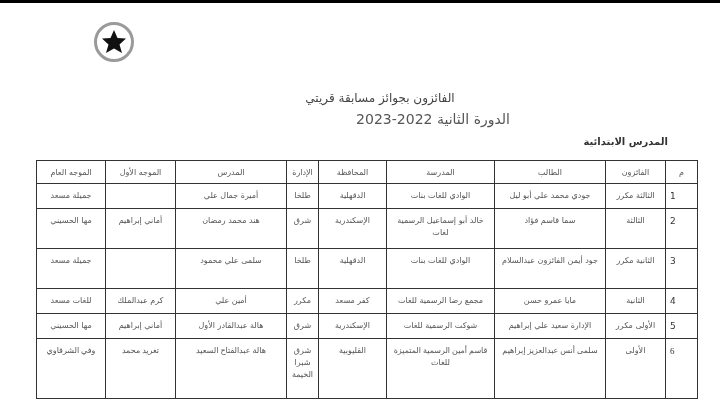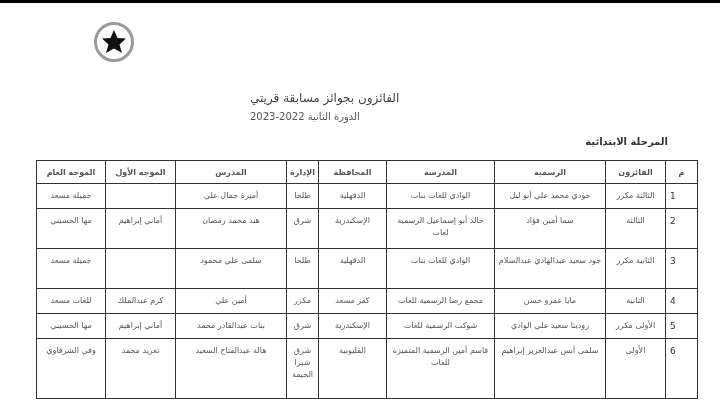--- a/index.html
+++ b/index.html
@@ -9,78 +9,78 @@
       font-family: "DejaVu Sans", sans-serif; color: #333;
     }
     .topbar { position: absolute; left: 0; top: 0; width: 720px; height: 3px; background: #000; }
     .logo {
       position: absolute; left: 94px; top: 22px; width: 40px; height: 40px;
       border-radius: 50%; border: 3px solid #9a9a9a; box-sizing: border-box;
       display: flex; align-items: center; justify-content: center; background: #fff;
     }
     .logo svg { width: 30px; height: 30px; }
     .title {
-      position: absolute; left: 250px; width: 260px; top: 91px; text-align: left;
+      position: absolute; left: 250px; width: 260px; top: 91px; text-align: center;
       font-size: 12px; color: #444; direction: rtl;
     }
     .subtitle {
-      position: absolute; left: 250px; width: 260px; top: 111px; text-align: left;
-      font-size: 10px; color: #555; direction: rtl;
+      position: absolute; left: 250px; width: 260px; top: 111px; text-align: right;
+      font-size: 14px; color: #555; direction: rtl;
     }
     .section {
       position: absolute; right: 52px; top: 136px; font-size: 10px; font-weight: bold;
       color: #333; direction: rtl;
     }
     table {
       position: absolute; left: 36px; top: 160px; width: 661px;
       border-collapse: collapse; direction: rtl; table-layout: fixed;
     }
     td, th {
       border: 1.5px solid #333; font-size: 8px; font-weight: normal; color: #555;
       text-align: center; vertical-align: top; padding: 6px 3px 2px 3px; line-height: 12px;
       overflow: hidden;
     }
-    th { height: 14px; font-weight: bold; }
+    th { height: 14px; }
     td.num { text-align: left; padding-left: 4px; font-size: 9px; color: #333; }
     tr.h1 td { height: 16px; }
     tr.h2 td { height: 31px; }
-    tr.h6 td { height: 51px; }
+    tr.h6 td { height: 51px; font-family: Liberation Serif, serif; }
   </style>
 </head>
 <body>
 
 <div class="topbar"></div>
 
 <div class="logo">
   <svg viewBox="0 0 30 30">
     <polygon points="15,3 18.5,11 27,11.5 20.5,17.5 23,26 15,21.5 7,26 9.5,17.5 3,11.5 11.5,11" fill="#111"></polygon>
   </svg>
 </div>
 
 <div class="title">الفائزون بجوائز مسابقة قريتي</div>
 <div class="subtitle">الدورة الثانية 2022-2023</div>
-<div class="section">المرحلة الابتدائية</div>
+<div class="section">المدرس الابتدائية</div>
 
 <table>
   <colgroup>
     <col style="width:32px">
     <col style="width:60px">
     <col style="width:111px">
     <col style="width:108px">
     <col style="width:68px">
     <col style="width:32px">
     <col style="width:111px">
     <col style="width:70px">
     <col style="width:69px">
   </colgroup>
   <thead>
     <tr>
       <th>م</th>
       <th>الفائزون</th>
-      <th>الرسمية</th>
+      <th>الطالب</th>
       <th>المدرسة</th>
       <th>المحافظة</th>
       <th>الإدارة</th>
       <th>المدرس</th>
       <th>الموجه الأول</th>
       <th>الموجه العام</th>
     </tr>
   </thead>
   <tbody>
     <tr class="h1">
@@ -90,32 +90,32 @@
       <td>الوادي للغات بنات</td>
       <td>الدقهلية</td>
       <td>طلخا</td>
       <td>أميرة جمال علي</td>
       <td></td>
       <td>جميلة مسعد</td>
     </tr>
     <tr class="h2">
       <td class="num">2</td>
       <td>الثالثة</td>
-      <td>سما أمين فؤاد</td>
+      <td>سما قاسم فؤاد</td>
       <td>خالد أبو إسماعيل الرسمية لغات</td>
       <td>الإسكندرية</td>
       <td>شرق</td>
       <td>هند محمد رمضان</td>
       <td>أماني إبراهيم</td>
       <td>مها الحسيني</td>
     </tr>
     <tr class="h2">
       <td class="num">3</td>
       <td>الثانية مكرر</td>
-      <td>جود سعيد عبدالهادي عبدالسلام</td>
+      <td>جود أيمن الفائزون عبدالسلام</td>
       <td>الوادي للغات بنات</td>
       <td>الدقهلية</td>
       <td>طلخا</td>
       <td>سلمى علي محمود</td>
       <td></td>
       <td>جميلة مسعد</td>
     </tr>
     <tr class="h1">
       <td class="num">4</td>
       <td>الثانية</td>
@@ -123,25 +123,25 @@
       <td>مجمع رضا الرسمية للغات</td>
       <td>كفر مسعد</td>
       <td>مكرر</td>
       <td>أمين علي</td>
       <td>كرم عبدالملك</td>
       <td>للغات مسعد</td>
     </tr>
     <tr class="h1">
       <td class="num">5</td>
       <td>الأولى مكرر</td>
-      <td>روديتا سعيد علي الوادي</td>
+      <td>الإدارة سعيد علي إبراهيم</td>
       <td>شوكت الرسمية للغات</td>
       <td>الإسكندرية</td>
       <td>شرق</td>
-      <td>بنات عبدالقادر محمد</td>
+      <td>هالة عبدالقادر الأول</td>
       <td>أماني إبراهيم</td>
       <td>مها الحسيني</td>
     </tr>
     <tr class="h6">
       <td class="num">6</td>
       <td>الأولى</td>
       <td>سلمى أنس عبدالعزيز إبراهيم</td>
       <td>قاسم أمين الرسمية المتميزة للغات</td>
       <td>القليوبية</td>
       <td>شرق شبرا الخيمة</td>

